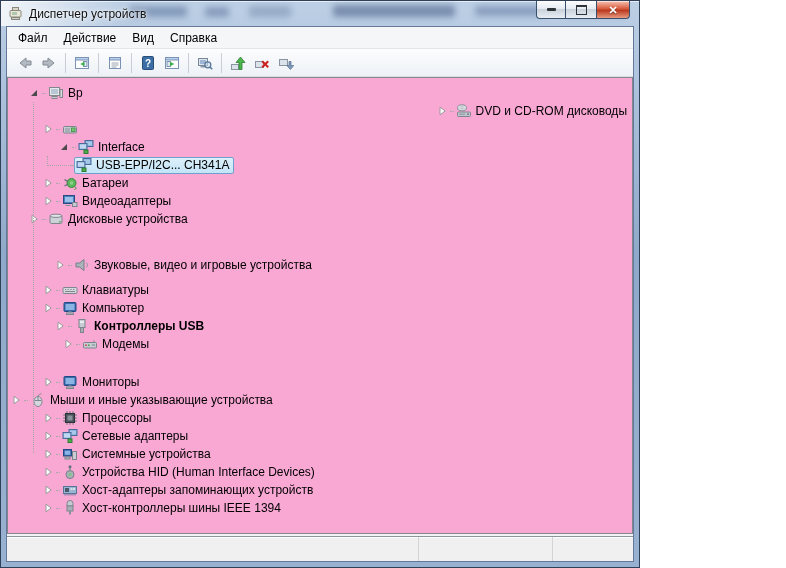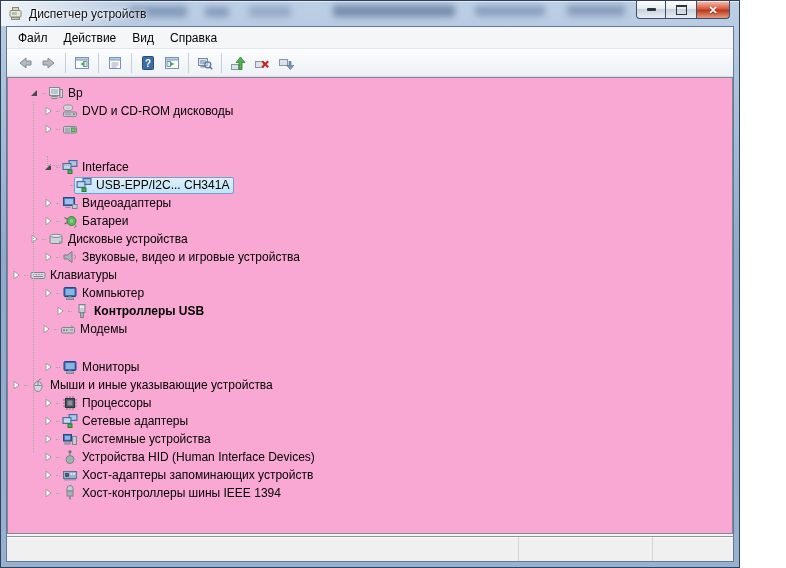--- a/index.html
+++ b/index.html
@@ -1,17 +1,17 @@
 <!DOCTYPE html>
 <html style="--sel-fill: #c3e4f8; --sel-top: #ddf0fb; --sel-border: #70a1cc; --close-col: #d95b3e;"><head>
 <meta charset="utf-8">
 <style>
   html,body{margin:0;padding:0;}
   body{width:786px;height:568px;font-family:"Liberation Sans",sans-serif;font-size:12px;background:#fff;overflow:hidden;}
-  .window{position:relative;width:740px;height:568px;box-sizing:border-box;border:1px solid #2f4058;
+  .window{position:relative;width:640px;height:568px;box-sizing:border-box;border:1px solid #2f4058;
           background:linear-gradient(180deg,#bccfe5,#8fa9ca 45%,#98b1d0);display:flex;flex-direction:column;}
   
   .titlebar{height:25px;position:relative;overflow:hidden;display:flex;align-items:center;padding-left:7px;
             box-shadow:inset 0 1px 0 rgba(255,255,255,.65);}
   .titlebar::before{content:'';position:absolute;left:0;top:0;width:120px;height:100%;
             background:linear-gradient(90deg,rgba(255,255,255,.8),rgba(255,255,255,0));}
   .blob{position:absolute;filter:blur(3px);border-radius:3px;}
   .b1{left:128px;top:5px;width:58px;height:11px;background:rgba(60,85,130,.42);}
   .b2{left:204px;top:6px;width:24px;height:10px;background:rgba(55,80,125,.38);}
   .b3{left:248px;top:5px;width:42px;height:11px;background:rgba(85,105,145,.35);}
@@ -210,21 +210,21 @@
               <svg viewBox="0 0 16 16" width="16" height="16">
                 <rect x="1.5" y="2.5" width="10" height="8" fill="#e6e8ea" stroke="#84888c"></rect>
                 <rect x="3" y="4" width="7" height="5" fill="#b8c6d6"></rect>
                 <rect x="12" y="4.5" width="2.5" height="8" fill="#d8dade" stroke="#84888c"></rect>
                 <rect x="4" y="11.5" width="5" height="2" fill="#c8ccd0" stroke="#84888c"></rect>
               </svg>
             </span>
             <span class="label">Вр</span>
           </span>
         </div>
-        <div class="tree-row" style="padding-left: 32px;">
+        <div class="tree-row" style="padding-left: 32px; justify-content: flex-end;">
           <span class="expander">
             <svg viewBox="0 0 16 16" width="16" height="16">
               <path d="M6 4.2l5.2 3.8L6 11.8z" fill="#fdfdfd" stroke="#9c9c9c"></path>
             </svg>
           </span>
           <span class="stub"></span>
           <span class="row-content">
             <span class="icon">
               <svg viewBox="0 0 16 16" width="16" height="16">
                 <ellipse cx="6" cy="4.8" rx="4.5" ry="3" fill="#d8dce2" stroke="#8a9098"></ellipse>
@@ -247,21 +247,21 @@
           <span class="row-content">
             <span class="icon">
               <svg viewBox="0 0 16 16" width="16" height="16">
                 <rect x="1.5" y="5.5" width="13" height="6.5" rx="1" fill="#c6ccd4" stroke="#7e848c"></rect>
                 <rect x="9.5" y="7" width="3.5" height="3.5" fill="#79c779" stroke="#4a9a4a"></rect>
                 <path d="M3 8h5M3 10h5" stroke="#8a9098"></path>
               </svg>
             </span>
           </span>
         </div>
-        <div class="tree-row" style="padding-left: 32px; margin-top: 20px;">
+        <div class="tree-row" style="padding-left: 48px;">
           <span class="expander">
             <svg viewBox="0 0 16 16" width="16" height="16">
               <path d="M11 5v6H5z" fill="#4a4a4a"></path>
             </svg>
           </span>
           <span class="stub"></span>
           <span class="row-content">
             <span class="icon">
               <svg viewBox="0 0 16 16" width="16" height="16">
                 <rect x="7" y="1.5" width="8" height="6" fill="#7fa8d8" stroke="#4a6a9a"></rect>
@@ -293,84 +293,84 @@
         <div class="tree-row" style="padding-left: 32px;">
           <span class="expander">
             <svg viewBox="0 0 16 16" width="16" height="16">
               <path d="M6 4.2l5.2 3.8L6 11.8z" fill="#fdfdfd" stroke="#9c9c9c"></path>
             </svg>
           </span>
           <span class="stub"></span>
           <span class="row-content">
             <span class="icon">
               <svg viewBox="0 0 16 16" width="16" height="16">
+                <circle cx="9.5" cy="8" r="4.5" fill="#5cb85c" stroke="#3a8a3a"></circle>
+                <path d="M2.5 4.5l3.5 2.2M2.5 11l3.5-1.8" stroke="#6a7078" stroke-width="1.4"></path>
+                <path d="M12.5 11.5c2 .8 2 2.6 0 3" stroke="#3a8a3a" fill="none"></path>
+                <rect x="8" y="6.5" width="3" height="3" fill="#8fd08f"></rect>
+              </svg>
+            </span>
+            <span class="label">Батареи</span>
+          </span>
+        </div>
+        <div class="tree-row" style="padding-left: 32px;">
+          <span class="expander">
+            <svg viewBox="0 0 16 16" width="16" height="16">
+              <path d="M6 4.2l5.2 3.8L6 11.8z" fill="#fdfdfd" stroke="#9c9c9c"></path>
+            </svg>
+          </span>
+          <span class="stub"></span>
+          <span class="row-content">
+            <span class="icon">
+              <svg viewBox="0 0 16 16" width="16" height="16">
                 <rect x="1.5" y="2.5" width="11" height="8" fill="#4a7ec0" stroke="#2a4a80"></rect>
                 <rect x="3" y="4" width="8" height="5" fill="#9cc2ea"></rect>
                 <rect x="10.5" y="9.5" width="4.5" height="4" fill="#c6ccd4" stroke="#7e848c"></rect>
                 <path d="M3.5 12.5h5" stroke="#8a9098"></path>
               </svg>
             </span>
             <span class="label">Видеоадаптеры</span>
           </span>
         </div>
-        <div class="tree-row" style="padding-left: 32px;">
-          <span class="expander">
-            <svg viewBox="0 0 16 16" width="16" height="16">
-              <path d="M6 4.2l5.2 3.8L6 11.8z" fill="#fdfdfd" stroke="#9c9c9c"></path>
-            </svg>
-          </span>
-          <span class="stub"></span>
-          <span class="row-content">
-            <span class="icon">
-              <svg viewBox="0 0 16 16" width="16" height="16">
-                <circle cx="9.5" cy="8" r="4.5" fill="#5cb85c" stroke="#3a8a3a"></circle>
-                <path d="M2.5 4.5l3.5 2.2M2.5 11l3.5-1.8" stroke="#6a7078" stroke-width="1.4"></path>
-                <path d="M12.5 11.5c2 .8 2 2.6 0 3" stroke="#3a8a3a" fill="none"></path>
-                <rect x="8" y="6.5" width="3" height="3" fill="#8fd08f"></rect>
-              </svg>
-            </span>
-            <span class="label">Батареи</span>
-          </span>
-        </div>
         <div class="tree-row" style="padding-left: 18px;">
           <span class="expander">
             <svg viewBox="0 0 16 16" width="16" height="16">
               <path d="M6 4.2l5.2 3.8L6 11.8z" fill="#fdfdfd" stroke="#9c9c9c"></path>
             </svg>
           </span>
           <span class="stub"></span>
           <span class="row-content">
             <span class="icon">
               <svg viewBox="0 0 16 16" width="16" height="16">
                 <rect x="2" y="4.5" width="12" height="8" rx="1.5" fill="#cdd2d8" stroke="#7e848c"></rect>
                 <ellipse cx="8" cy="4.8" rx="6" ry="1.6" fill="#e2e6ea" stroke="#7e848c"></ellipse>
                 <circle cx="12" cy="10.8" r=".9" fill="#5a9a5a"></circle>
               </svg>
             </span>
             <span class="label">Дисковые устройства</span>
           </span>
         </div>
-        <div class="tree-row" style="padding-left: 32px;">
+        <div class="tree-row" style="padding-left: 44px; margin-top: 28px;">
           <span class="expander">
             <svg viewBox="0 0 16 16" width="16" height="16">
               <path d="M6 4.2l5.2 3.8L6 11.8z" fill="#fdfdfd" stroke="#9c9c9c"></path>
             </svg>
           </span>
           <span class="stub"></span>
           <span class="row-content">
             <span class="icon">
               <svg viewBox="0 0 16 16" width="16" height="16">
                 <path d="M2 6h3.5L10 2.5v11L5.5 10H2z" fill="#aab2ba" stroke="#767e86"></path>
                 <path d="M12 5.5c2 1.5 2 3.5 0 5" stroke="#8a929a" fill="none"></path>
               </svg>
             </span>
             <span class="label">Звуковые, видео и игровые устройства</span>
           </span>
         </div>
-        <div class="tree-row" style="">
+        <div class="tree-row" style="padding-left: 32px; margin-top: 7px;">
           <span class="expander">
             <svg viewBox="0 0 16 16" width="16" height="16">
               <path d="M6 4.2l5.2 3.8L6 11.8z" fill="#fdfdfd" stroke="#9c9c9c"></path>
             </svg>
           </span>
           <span class="stub"></span>
           <span class="row-content">
             <span class="icon">
               <svg viewBox="0 0 16 16" width="16" height="16">
                 <rect x="1" y="5.5" width="14" height="6" rx="1" fill="#d4d8de" stroke="#80868e"></rect>
@@ -411,21 +411,21 @@
               <svg viewBox="0 0 16 16" width="16" height="16">
                 <rect x="5" y="1.5" width="6" height="8" fill="#c6ccd4" stroke="#7e848c"></rect>
                 <rect x="6.3" y="3" width="1.3" height="2" fill="#fff"></rect>
                 <rect x="8.4" y="3" width="1.3" height="2" fill="#fff"></rect>
                 <rect x="6.5" y="9.5" width="3" height="5" fill="#a8aeb6" stroke="#7e848c"></rect>
               </svg>
             </span>
             <span class="label">Контроллеры USB</span>
           </span>
         </div>
-        <div class="tree-row" style="padding-left: 30px;">
+        <div class="tree-row" style="padding-left: 52px;">
           <span class="expander">
             <svg viewBox="0 0 16 16" width="16" height="16">
               <path d="M6 4.2l5.2 3.8L6 11.8z" fill="#fdfdfd" stroke="#9c9c9c"></path>
             </svg>
           </span>
           <span class="stub"></span>
           <span class="row-content">
             <span class="icon">
               <svg viewBox="0 0 16 16" width="16" height="16">
                 <rect x="1.5" y="6.5" width="13" height="5.5" rx="1" fill="#c6ccd4" stroke="#7e848c"></rect>

